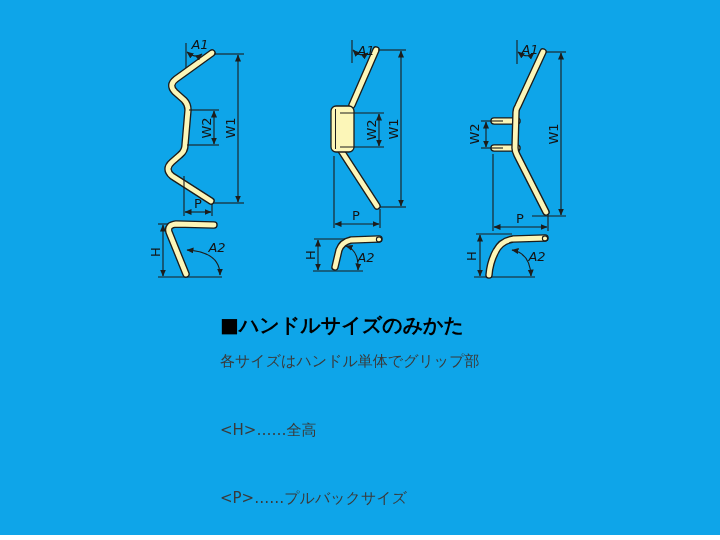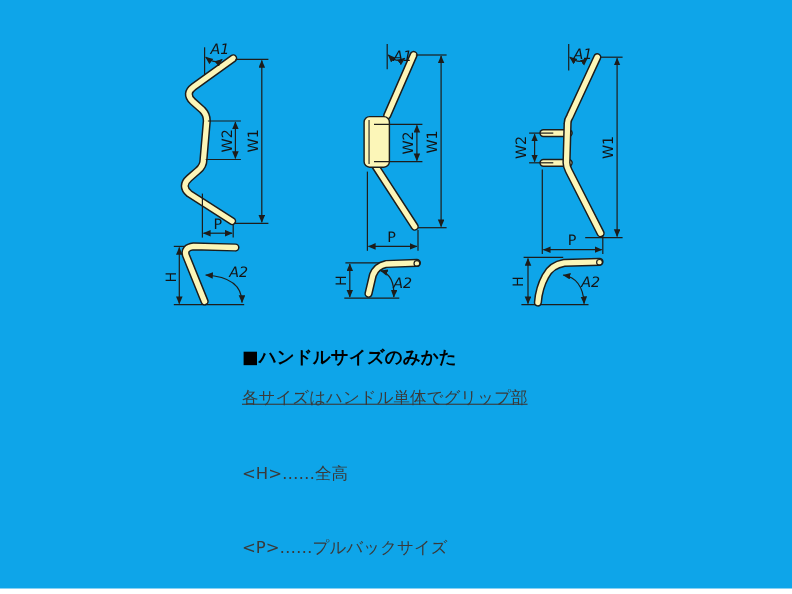--- a/index.html
+++ b/index.html
@@ -18,22 +18,22 @@
   .dim,.ext,.arc{stroke:#1d1d1b;stroke-width:1.1;fill:none;}
   .sleeve{fill:#FCF6B8;stroke:#1d1d1b;stroke-width:1.3;}
   .inner{stroke:#1d1d1b;stroke-width:1;fill:none;}
   .endcap{fill:none;stroke:#1d1d1b;stroke-width:1.1;}
   .lbl{font-family:"DejaVu Sans",sans-serif;font-size:13px;fill:#141414;}
   .lbl.it{font-style:italic;}
   .info{
     position:absolute;left:220px;top:315px;width:300px;
     color:#3a3a3a;
   }
-  .info h2{margin:0;font-size:16px;line-height:20px;font-weight:bold;color:#000;}
-  .desc{margin:16px 0 0 0;font-size:15px;line-height:21px;text-decoration:underline;}
+  .info h2{margin:0;font-size:20px;line-height:20px;font-weight:bold;color:#000;}
+  .desc{margin:16px 0 0 0;font-size:15px;line-height:21px;}
   .desc div{white-space:nowrap;}
   .defs{list-style:none;margin:7px 0 0 0;padding:0;font-size:15px;line-height:20px;}
   .defs li{white-space:nowrap;margin-top:48px;}
   .footer-strip{position:absolute;left:0;bottom:0;width:720px;height:5px;background:#FFFFFF;}
 </style>
 </head>
 <body>
 
 <div class="canvas">
 

